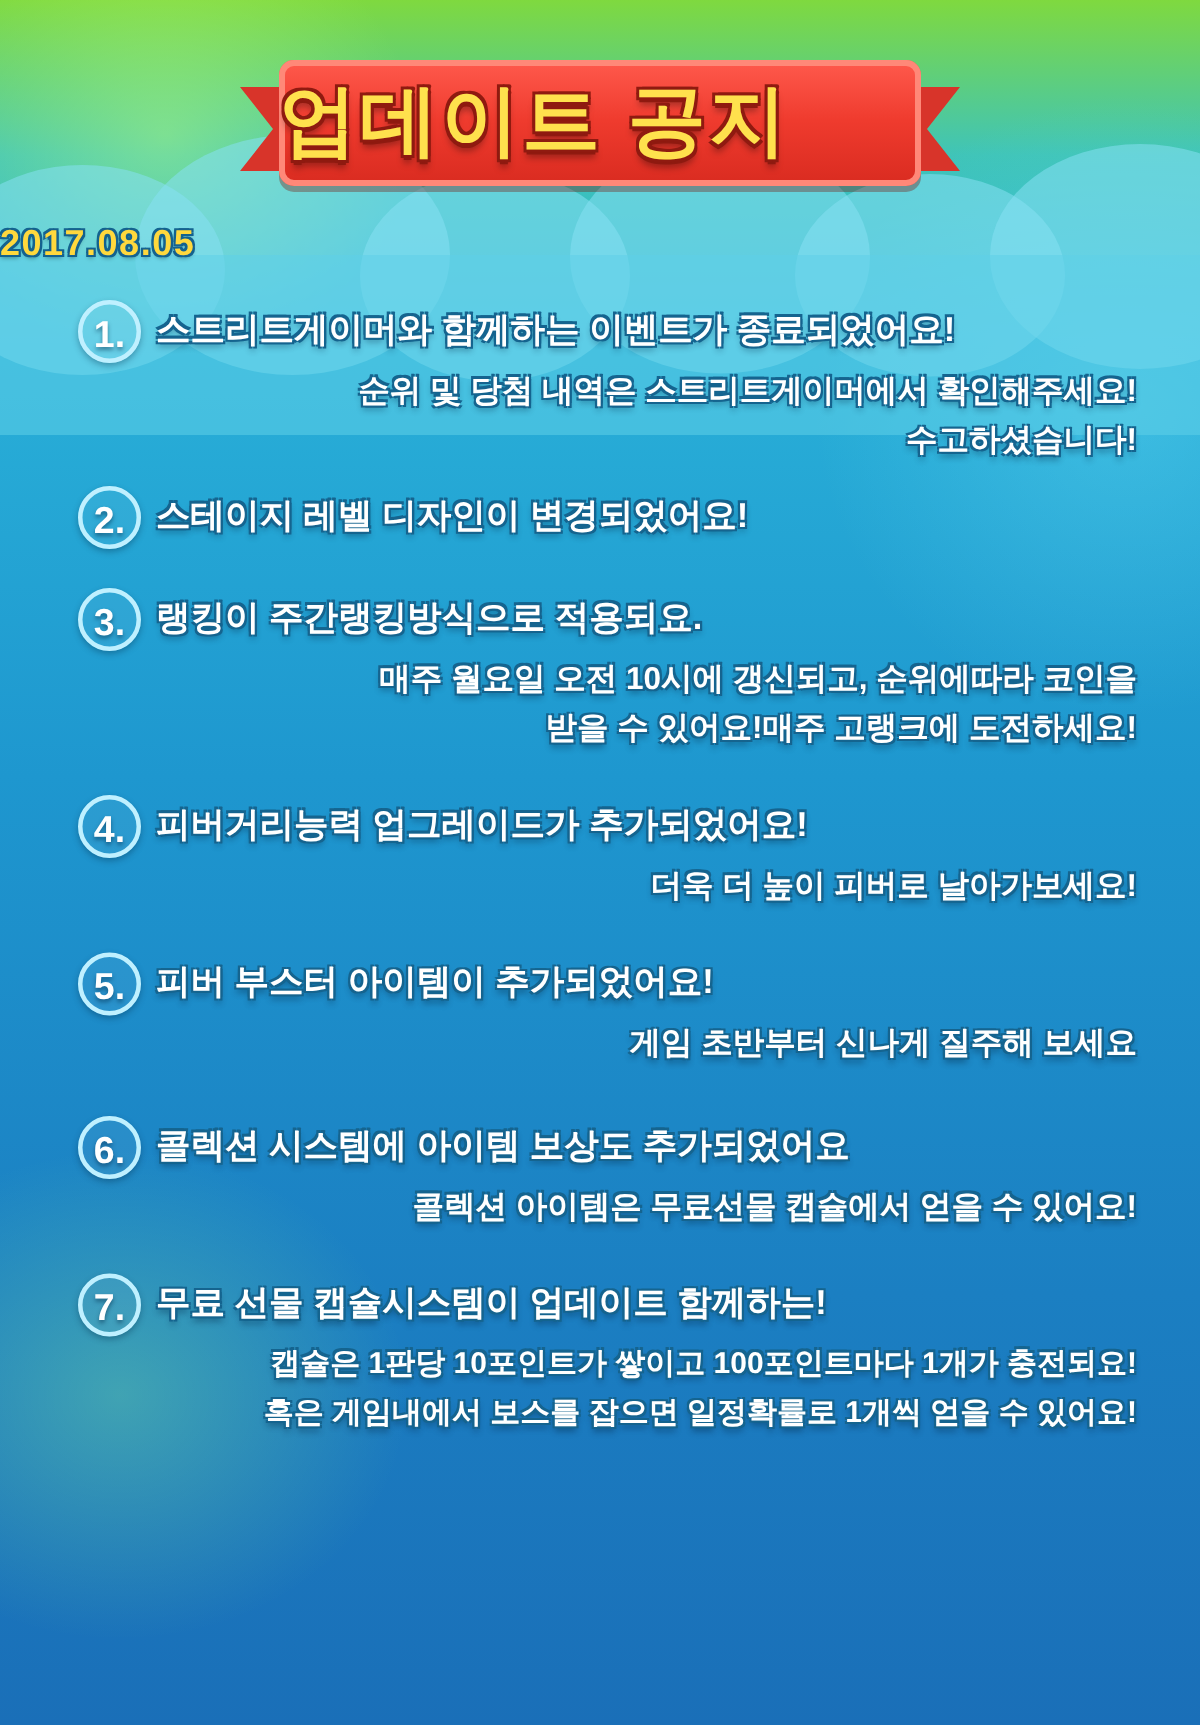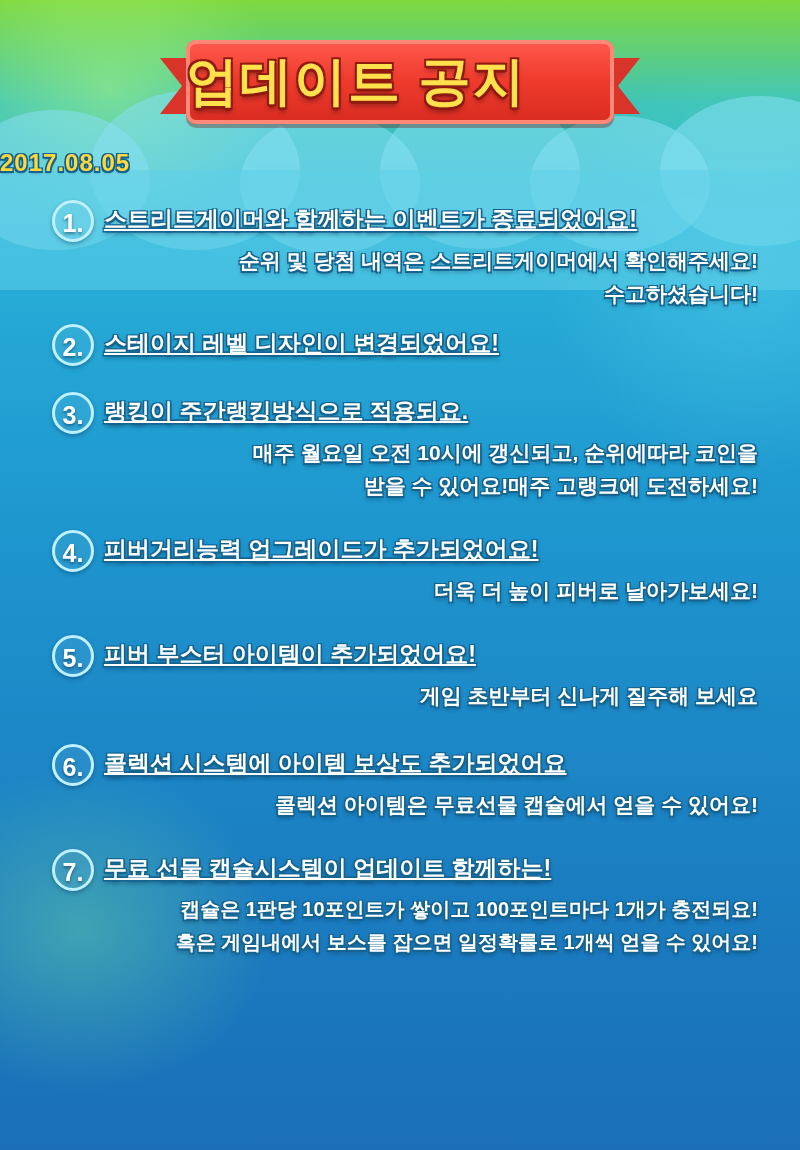--- a/index.html
+++ b/index.html
@@ -166,21 +166,20 @@
     text-shadow: 0 2px 3px rgba(0,40,70,0.5);
     box-shadow: 0 2px 4px rgba(0,40,70,0.35);
   }
   .headline {
     font-size: 23px;
     font-weight: bold;
     color: #ffffff;
     line-height: 42px;
     text-shadow: -1.5px -1.5px 0 #15648f, 1.5px -1.5px 0 #15648f, -1.5px 1.5px 0 #15648f, 1.5px 1.5px 0 #15648f, 0 3px 4px rgba(0,30,60,0.45);
     white-space: nowrap;
-    text-decoration: underline;
   }
   .sub-lines {
     margin-top: 4px;
     padding-left: 6px;
   }
   .sub-line {
     font-size: 21px;
     font-weight: bold;
     color: #ffffff;
     line-height: 33px;

